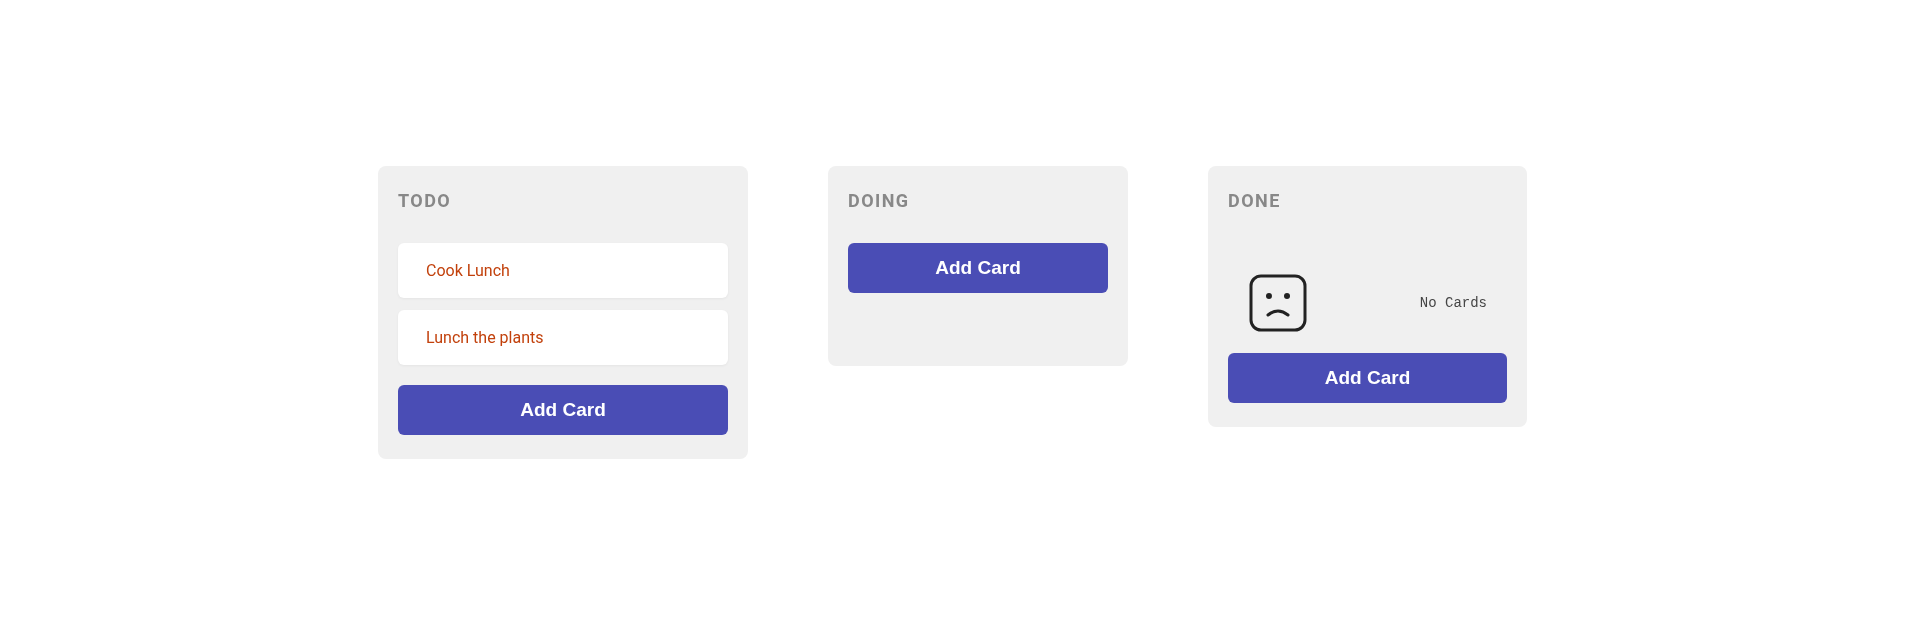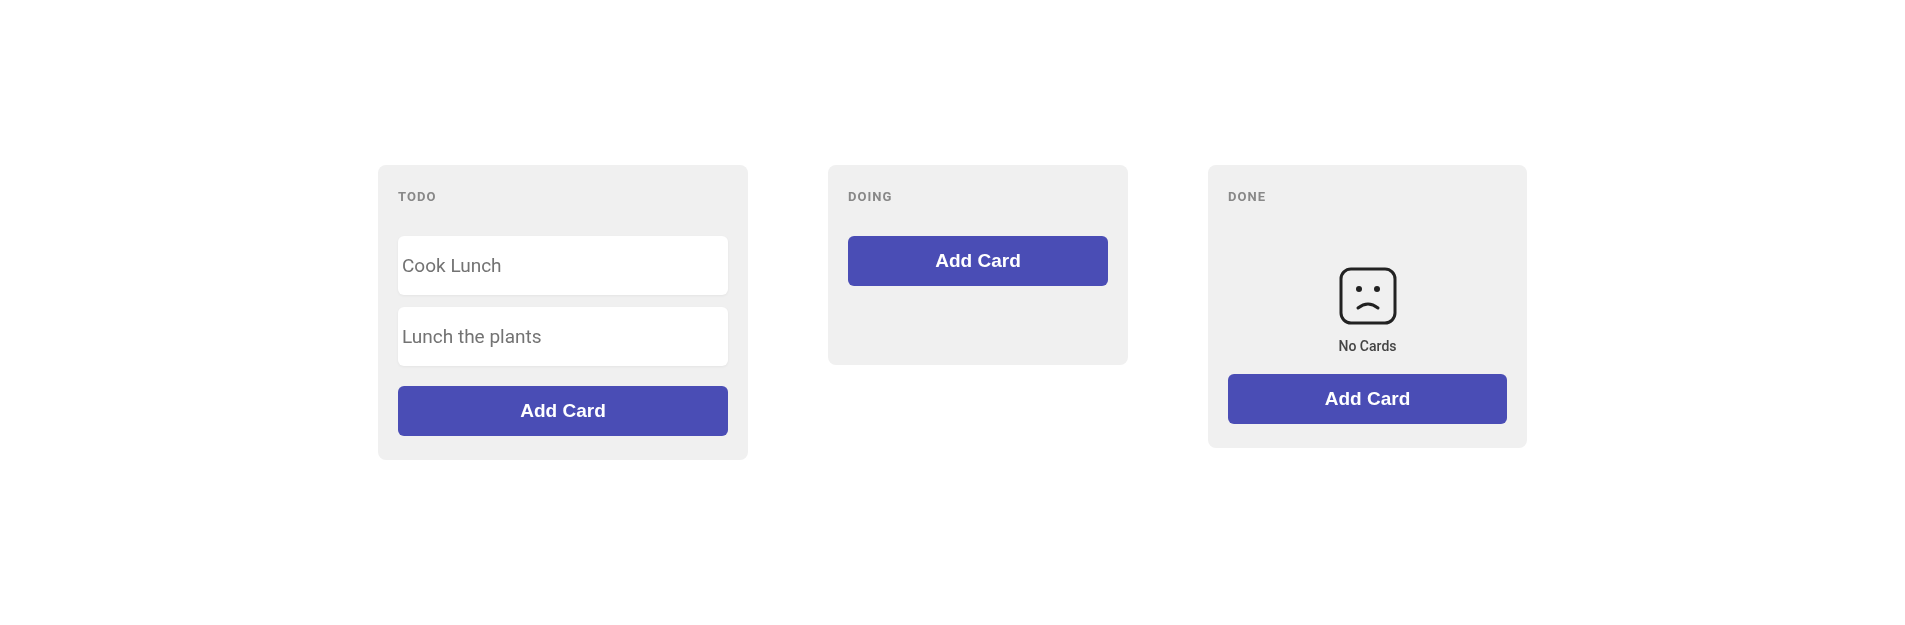--- a/index.html
+++ b/index.html
@@ -41,66 +41,67 @@
 
     .column-doing {
       width: 300px;
     }
 
     .column-done {
       width: 319px;
     }
 
     .column-header {
-      font-size: 13px;
+      font-size: 18px;
       font-weight: 700;
       color: #888888;
       letter-spacing: 0.08em;
       margin-bottom: 32px;
       text-transform: uppercase;
     }
 
     .cards-container {
       display: flex;
       flex-direction: column;
       gap: 12px;
       margin-bottom: 20px;
       flex: 1;
     }
 
     .card {
       background-color: #ffffff;
       border-radius: 6px;
-      padding: 18px 4px;
-      font-size: 19px;
-      color: #737373;
+      padding: 18px 28px;
+      font-size: 16px;
+      color: #c2410c;
       cursor: pointer;
       box-shadow: 0 1px 3px rgba(0,0,0,0.05);
     }
 
     .add-card-btn {
       background-color: #4a4db5;
       color: #ffffff;
       border: none;
       border-radius: 6px;
       padding: 14px;
       font-size: 19px;
       font-weight: 600;
       width: 100%;
       cursor: pointer;
       text-align: center;
     }
 
     .empty-state {
       display: flex;
-      flex-direction: column;
+      flex-direction: row;
       align-items: center;
       justify-content: space-between;
       padding: 30px 20px 20px;
       gap: 12px;
+      font-family: Liberation Mono, monospace;
     }
 
     .sad-face-icon {
       width: 60px;
       height: 60px;
     }
 
     .no-cards-text {
       font-size: 14px;
       color: #444444;

